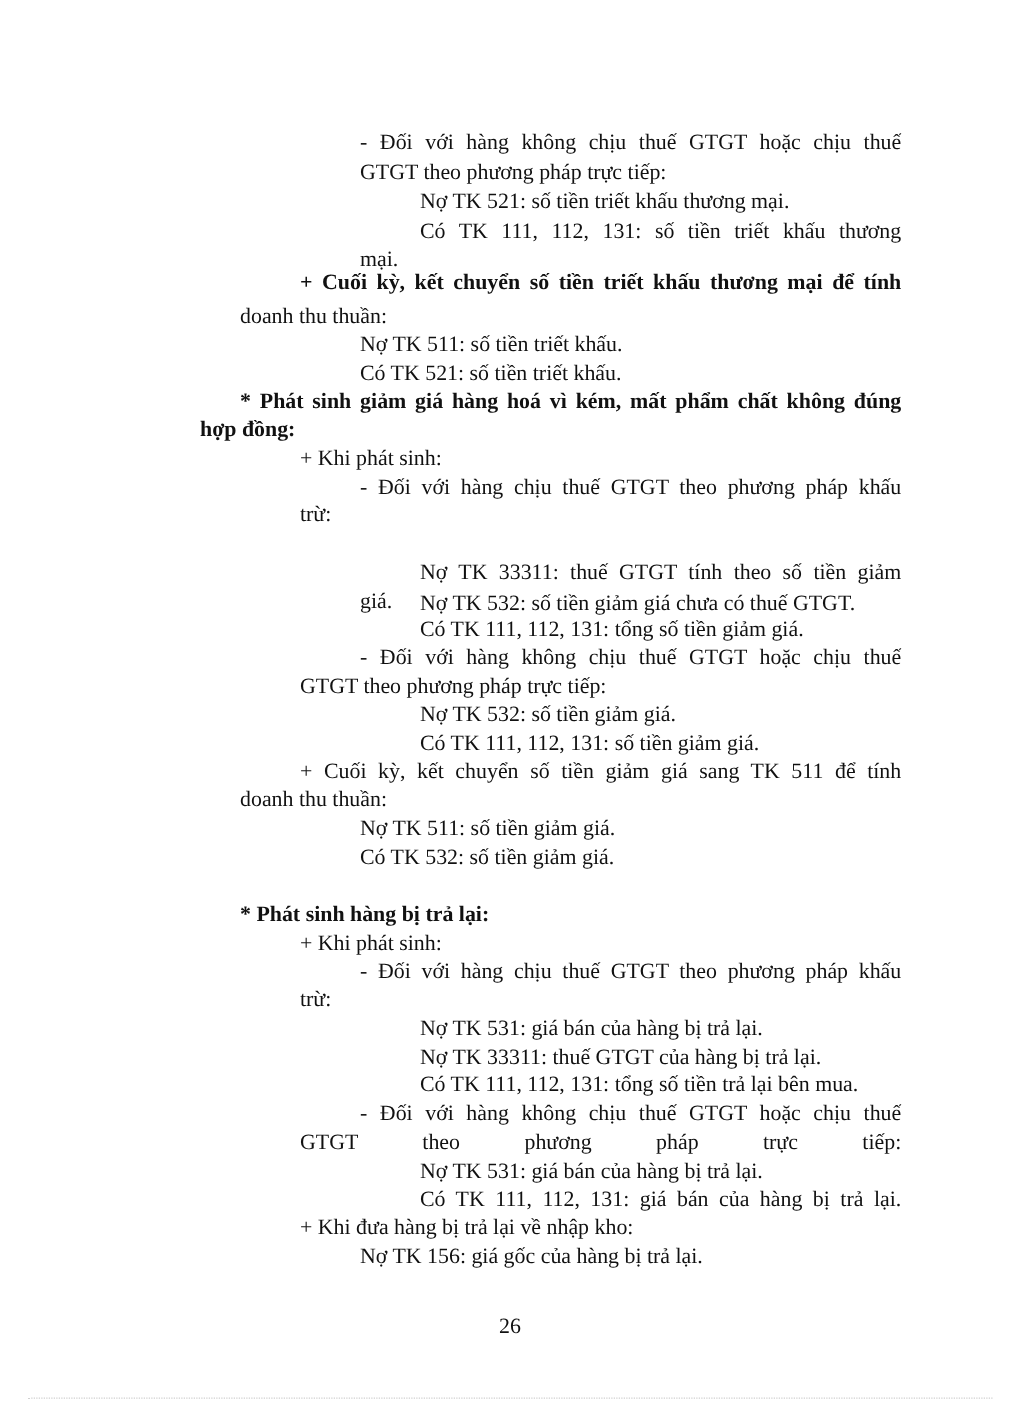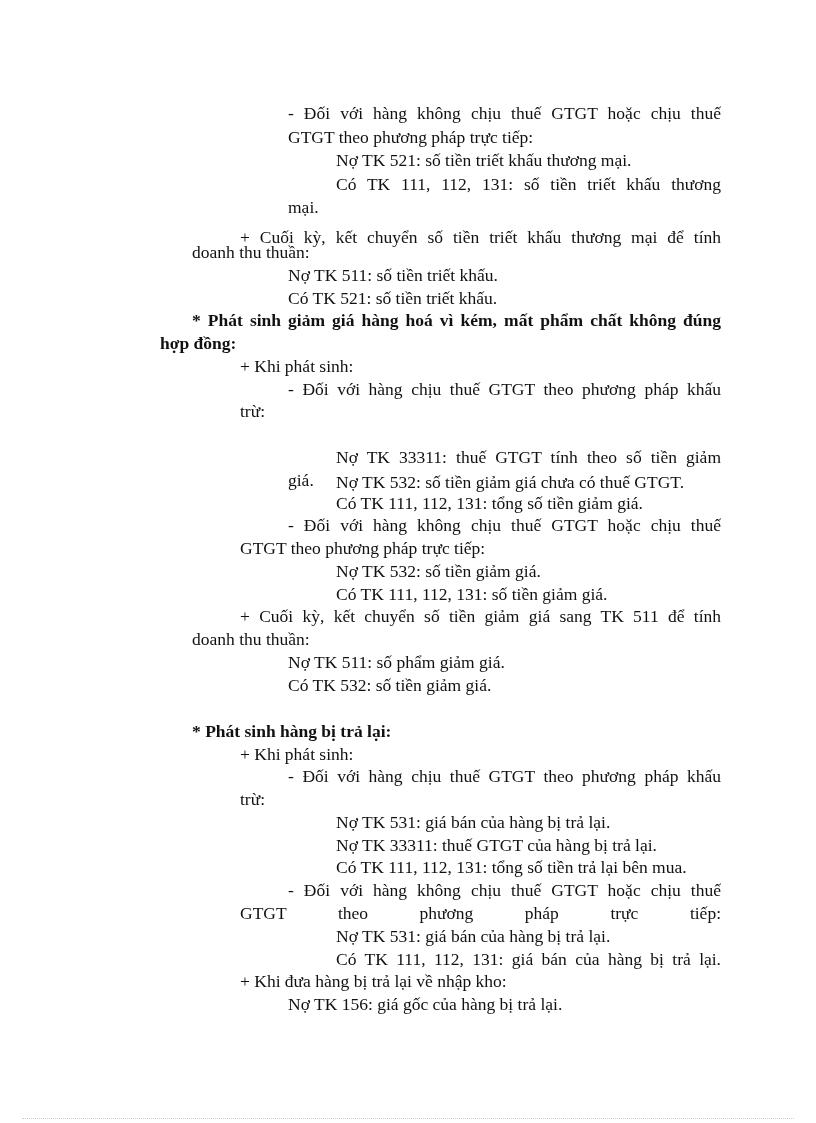--- a/index.html
+++ b/index.html
@@ -15,49 +15,50 @@
 </head>
 <body>
 
 <div class="page">
   <div id="lines">
       <div class="ln just" style="left: 288px; top: 102px; width: 433px;">- Đối với hàng không chịu thuế GTGT hoặc chịu thuế</div>
       <div class="ln" style="left: 288px; top: 126px;">GTGT theo phương pháp trực tiếp:</div>
       <div class="ln" style="left: 336px; top: 149px; text-align: right;">Nợ TK 521: số tiền triết khấu thương mại.</div>
       <div class="ln just" style="left: 336px; top: 173px; width: 385px;">Có TK 111, 112, 131: số tiền triết khấu thương</div>
       <div class="ln" style="left: 288px; top: 196px;">mại.</div>
-      <div class="ln just" style="left: 240px; top: 226px; width: 481px;">+ Cuối kỳ, kết chuyển số tiền triết khấu thương mại để tính</div>
+      <div class="ln just" style="left: 240px; top: 214px; width: 481px; font-weight: bold;">+ Cuối kỳ, kết chuyển số tiền triết khấu thương mại để tính</div>
       <div class="ln" style="left: 192px; top: 241px;">doanh thu thuần:</div>
       <div class="ln" style="left: 288px; top: 264px;">Nợ TK 511: số tiền triết khấu.</div>
       <div class="ln" style="left: 288px; top: 287px;">Có TK 521: số tiền triết khấu.</div>
       <div class="ln just b" style="left: 192px; top: 309px; width: 529px;">* Phát sinh giảm giá hàng hoá vì kém, mất phẩm chất không đúng</div>
       <div class="ln b" style="left: 160px; top: 332px;">hợp đồng:</div>
       <div class="ln" style="left: 240px; top: 355px;">+ Khi phát sinh:</div>
       <div class="ln just" style="left: 288px; top: 378px; width: 433px;">- Đối với hàng chịu thuế GTGT theo phương pháp khấu</div>
       <div class="ln" style="left: 240px; top: 400px;">trừ:</div>
       <div class="ln" style="left: 336px; top: 423px; margin-top: 48px;">Nợ TK 532: số tiền giảm giá chưa có thuế GTGT.</div>
       <div class="ln just" style="left: 336px; top: 446px; width: 385px;">Nợ TK 33311: thuế GTGT tính theo số tiền giảm</div>
       <div class="ln" style="left: 288px; top: 469px;">giá.</div>
       <div class="ln" style="left: 336px; top: 492px;">Có TK 111, 112, 131: tổng số tiền giảm giá.</div>
       <div class="ln just" style="left: 288px; top: 514px; width: 433px;">- Đối với hàng không chịu thuế GTGT hoặc chịu thuế</div>
       <div class="ln" style="left: 240px; top: 537px;">GTGT theo phương pháp trực tiếp:</div>
       <div class="ln" style="left: 336px; top: 560px;">Nợ TK 532: số tiền giảm giá.</div>
       <div class="ln" style="left: 336px; top: 583px;">Có TK 111, 112, 131: số tiền giảm giá.</div>
       <div class="ln just" style="left: 240px; top: 605px; width: 481px;">+ Cuối kỳ, kết chuyển số tiền giảm giá sang TK 511 để tính</div>
       <div class="ln" style="left: 192px; top: 628px;">doanh thu thuần:</div>
-      <div class="ln" style="left: 288px; top: 651px;">Nợ TK 511: số phẩm giảm giá.</div>
+      <div class="ln" style="left: 288px; top: 651px;">Nợ TK 511: số tiền giảm giá.</div>
       <div class="ln" style="left: 288px; top: 674px;">Có TK 532: số tiền giảm giá.</div>
       <div class="ln b" style="left: 192px; top: 720px;">* Phát sinh hàng bị trả lại:</div>
       <div class="ln" style="left: 240px; top: 743px;">+ Khi phát sinh:</div>
       <div class="ln just" style="left: 288px; top: 765px; width: 433px;">- Đối với hàng chịu thuế GTGT theo phương pháp khấu</div>
       <div class="ln" style="left: 240px; top: 788px;">trừ:</div>
       <div class="ln" style="left: 336px; top: 811px;">Nợ TK 531: giá bán của hàng bị trả lại.</div>
       <div class="ln" style="left: 336px; top: 834px;">Nợ TK 33311: thuế GTGT của hàng bị trả lại.</div>
       <div class="ln" style="left: 336px; top: 856px;">Có TK 111, 112, 131: tổng số tiền trả lại bên mua.</div>
       <div class="ln just" style="left: 288px; top: 879px; width: 433px;">- Đối với hàng không chịu thuế GTGT hoặc chịu thuế</div>
       <div class="ln just" style="left: 240px; top: 902px; width: 481px;">GTGT theo phương pháp trực tiếp:</div>
       <div class="ln" style="left: 336px; top: 925px;">Nợ TK 531: giá bán của hàng bị trả lại.</div>
       <div class="ln just" style="left: 336px; top: 948px; width: 385px;">Có TK 111, 112, 131: giá bán của hàng bị trả lại.</div>
       <div class="ln" style="left: 240px; top: 970px;">+ Khi đưa hàng bị trả lại về nhập kho:</div>
       <div class="ln" style="left: 288px; top: 993px; text-align: right;">Nợ TK 156: giá gốc của hàng bị trả lại.</div>
     </div>
+  <div class="pnum">26</div>
   <div class="dots"></div>
 </div>
 
 </body></html>

